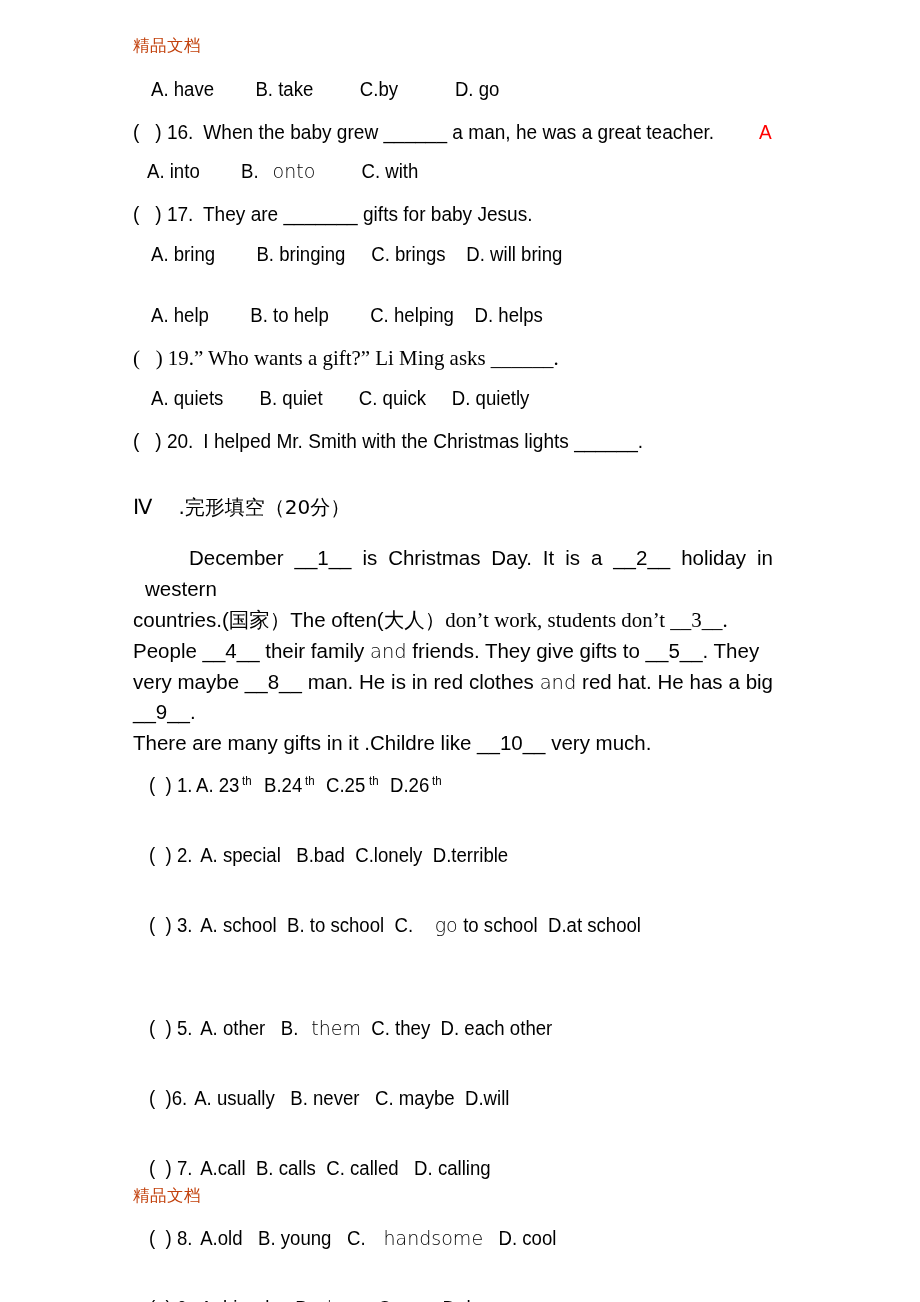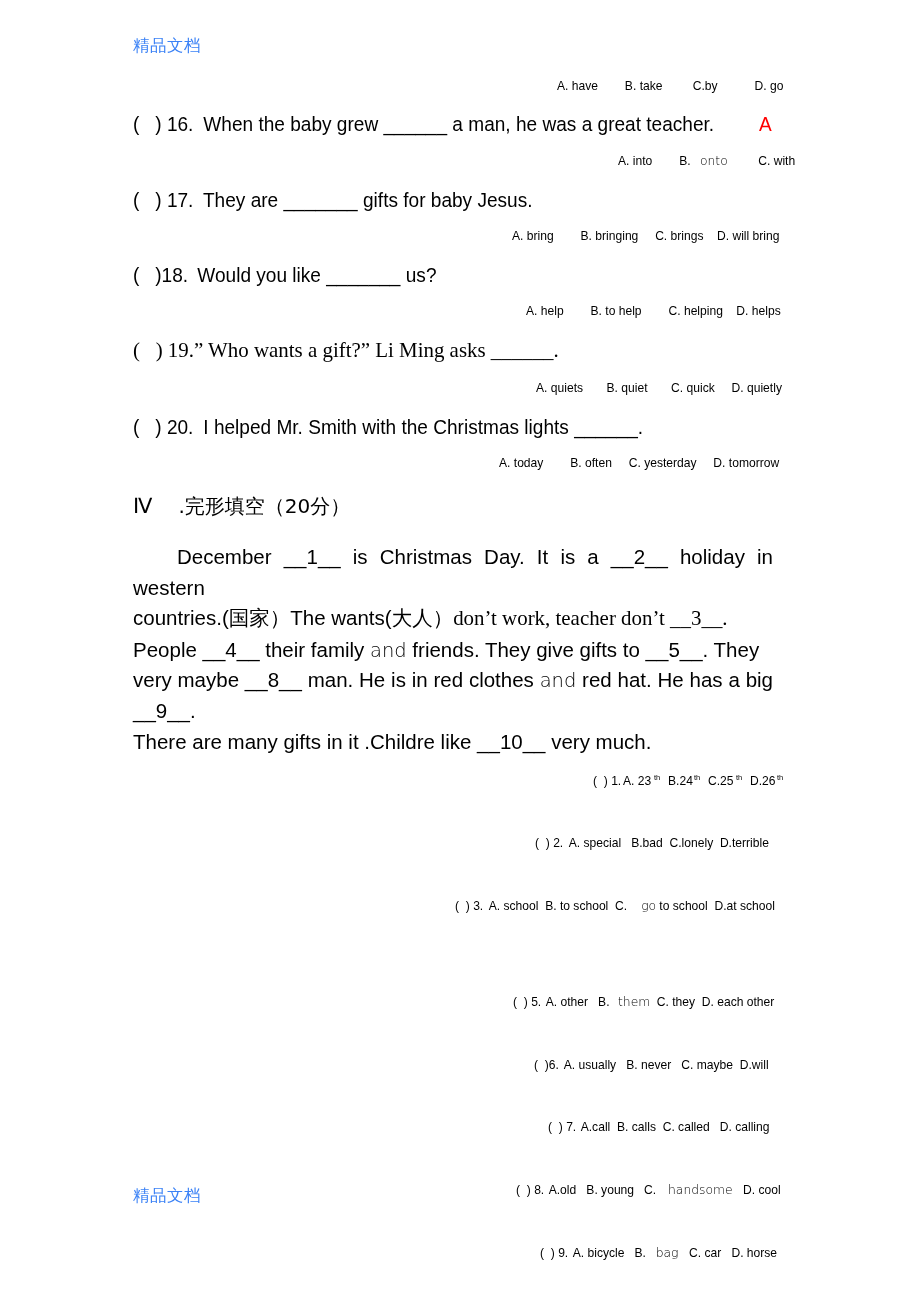--- a/index.html
+++ b/index.html
@@ -20,42 +20,41 @@
     position: relative;
     width: 920px;
     height: 1302px;
     box-sizing: border-box;
     padding: 38px 120px 0 133px;
   }
   .watermark {
     font-family: "DejaVu Sans", sans-serif;
     font-size: 16.5px;
     letter-spacing: 0.5px;
-    color: #3b82f6;
+    color: #c2410c;
     line-height: 1;
   }
   .watermark-top { margin-bottom: 0; }
   .watermark-bottom {
     position: absolute;
     left: 133px;
     top: 1188px;
   }
 
   
   .q-line {
     font-size: 20.5px;
     line-height: 1.05;
     white-space: pre;
     font-stretch: semi-condensed;
   }
   .opt-line {
-    font-size: 13px;
+    font-size: 20px;
     line-height: 1.05;
     white-space: pre;
-    text-align: right;
   }
   .indent-1 { padding-left: 14px; }
   .indent-2 { padding-left: 18px; }
 
   
   .sans-cond {
     font-family: "Liberation Sans", sans-serif;
     transform: scaleX(0.93);
     transform-origin: left center;
     display: inline-block;
@@ -96,21 +95,21 @@
 
   .passage {
     font-size: 20.5px;
     line-height: 1.5;
     text-align: justify;
     text-justify: inter-word;
     width: 640px;
   }
   .passage .cjk { font-family: "DejaVu Sans", sans-serif; }
   .passage p { margin: 0; }
-  .passage .first { text-indent: 44px; }
+  .passage .first { text-indent: 44px; margin-left: 12px; }
 
   .rows > div { margin: 16px; }
 
   
   .gap-a { height: 17px; }
   .gap-b { height: 19px; }
   .gap-c { height: 21px; }
   .gap-d { height: 24px; }
 </style>
 </head>
@@ -135,51 +134,49 @@
   <div class="gap-c"></div>
 
   <div class="q-line"><span class="sans-cond">(   ) 17.</span><span class="sans-cond"> They are _______ gifts for baby Jesus.</span></div>
 
   <div class="gap-b"></div>
 
   <div class="opt-line indent-2"><span class="sans-cond">A. bring        B. bringing     C. brings    D. will bring</span></div>
 
   <div class="gap-c"></div>
 
-  <div class="q-line"><span class="sans-cond">(   )18.</span><span class="sans-cond"> Would you like _______ us?</span></div>
 
   <div class="gap-b"></div>
 
   <div class="opt-line indent-2"><span class="sans-cond">A. help        B. to help        C. helping    D. helps</span></div>
 
   <div class="gap-c"></div>
 
   <div class="q-line"><span class="serif">(   ) 19.</span><span class="serif">” Who wants a gift?” Li Ming asks ______.</span></div>
 
   <div class="gap-b"></div>
 
   <div class="opt-line indent-2"><span class="sans-cond">A. quiets       B. quiet       C. quick     D. quietly</span></div>
 
   <div class="gap-c"></div>
 
   <div class="q-line"><span class="sans-cond">(   ) 20.</span><span class="sans-cond"> I helped Mr. Smith with the Christmas lights ______.</span></div>
 
   <div class="gap-b"></div>
 
-  <div class="opt-line indent-2"><span class="sans-cond">A. today        B. often     C. yesterday     D. tomorrow</span></div>
 
   <div class="gap-d"></div>
 
   <div class="section-head"><span class="rn">Ⅳ</span><span class="cjk">.完形填空（20分）</span></div>
 
   <div class="gap-d"></div>
 
   <div class="passage">
     <p class="first"><span>December __1__ is Christmas Day. It is a __2__ holiday in western</span></p>
-    <p><span>countries.(</span><span class="cjk">国家</span><span>）The wants(</span><span class="cjk">大人</span><span>）</span><span class="serif">don’t work,  teacher  don’t  __3__.</span></p>
+    <p><span>countries.(</span><span class="cjk">国家</span><span>）The often(</span><span class="cjk">大人</span><span>）</span><span class="serif">don’t work,  students  don’t  __3__.</span></p>
     <p><span>People __4__ their family </span><span class="light">and</span><span> friends. They give gifts to __5__. They</span></p>
     <p><span>very maybe __8__ man. He is in red clothes </span><span class="light">and</span><span> red hat. He has a big __9__.</span></p>
     <p><span>There are many gifts in it .Childre like __10__ very much.</span></p>
   </div>
 
   <div class="rows">
 
     <div class="opt-line"><span class="sans-cond">(  ) 1.</span><span class="sans-cond">A. 23</span><sup class="sans-cond">th</sup><span class="sans-cond">  </span><span class="sans-cond">B.24</span><sup class="sans-cond">th</sup><span class="sans-cond">  </span><span class="sans-cond">C.25</span><sup class="sans-cond">th</sup><span class="sans-cond">  </span><span class="sans-cond">D.26</span><sup class="sans-cond">th</sup></div>
 
     <div class="gap-a"></div>

